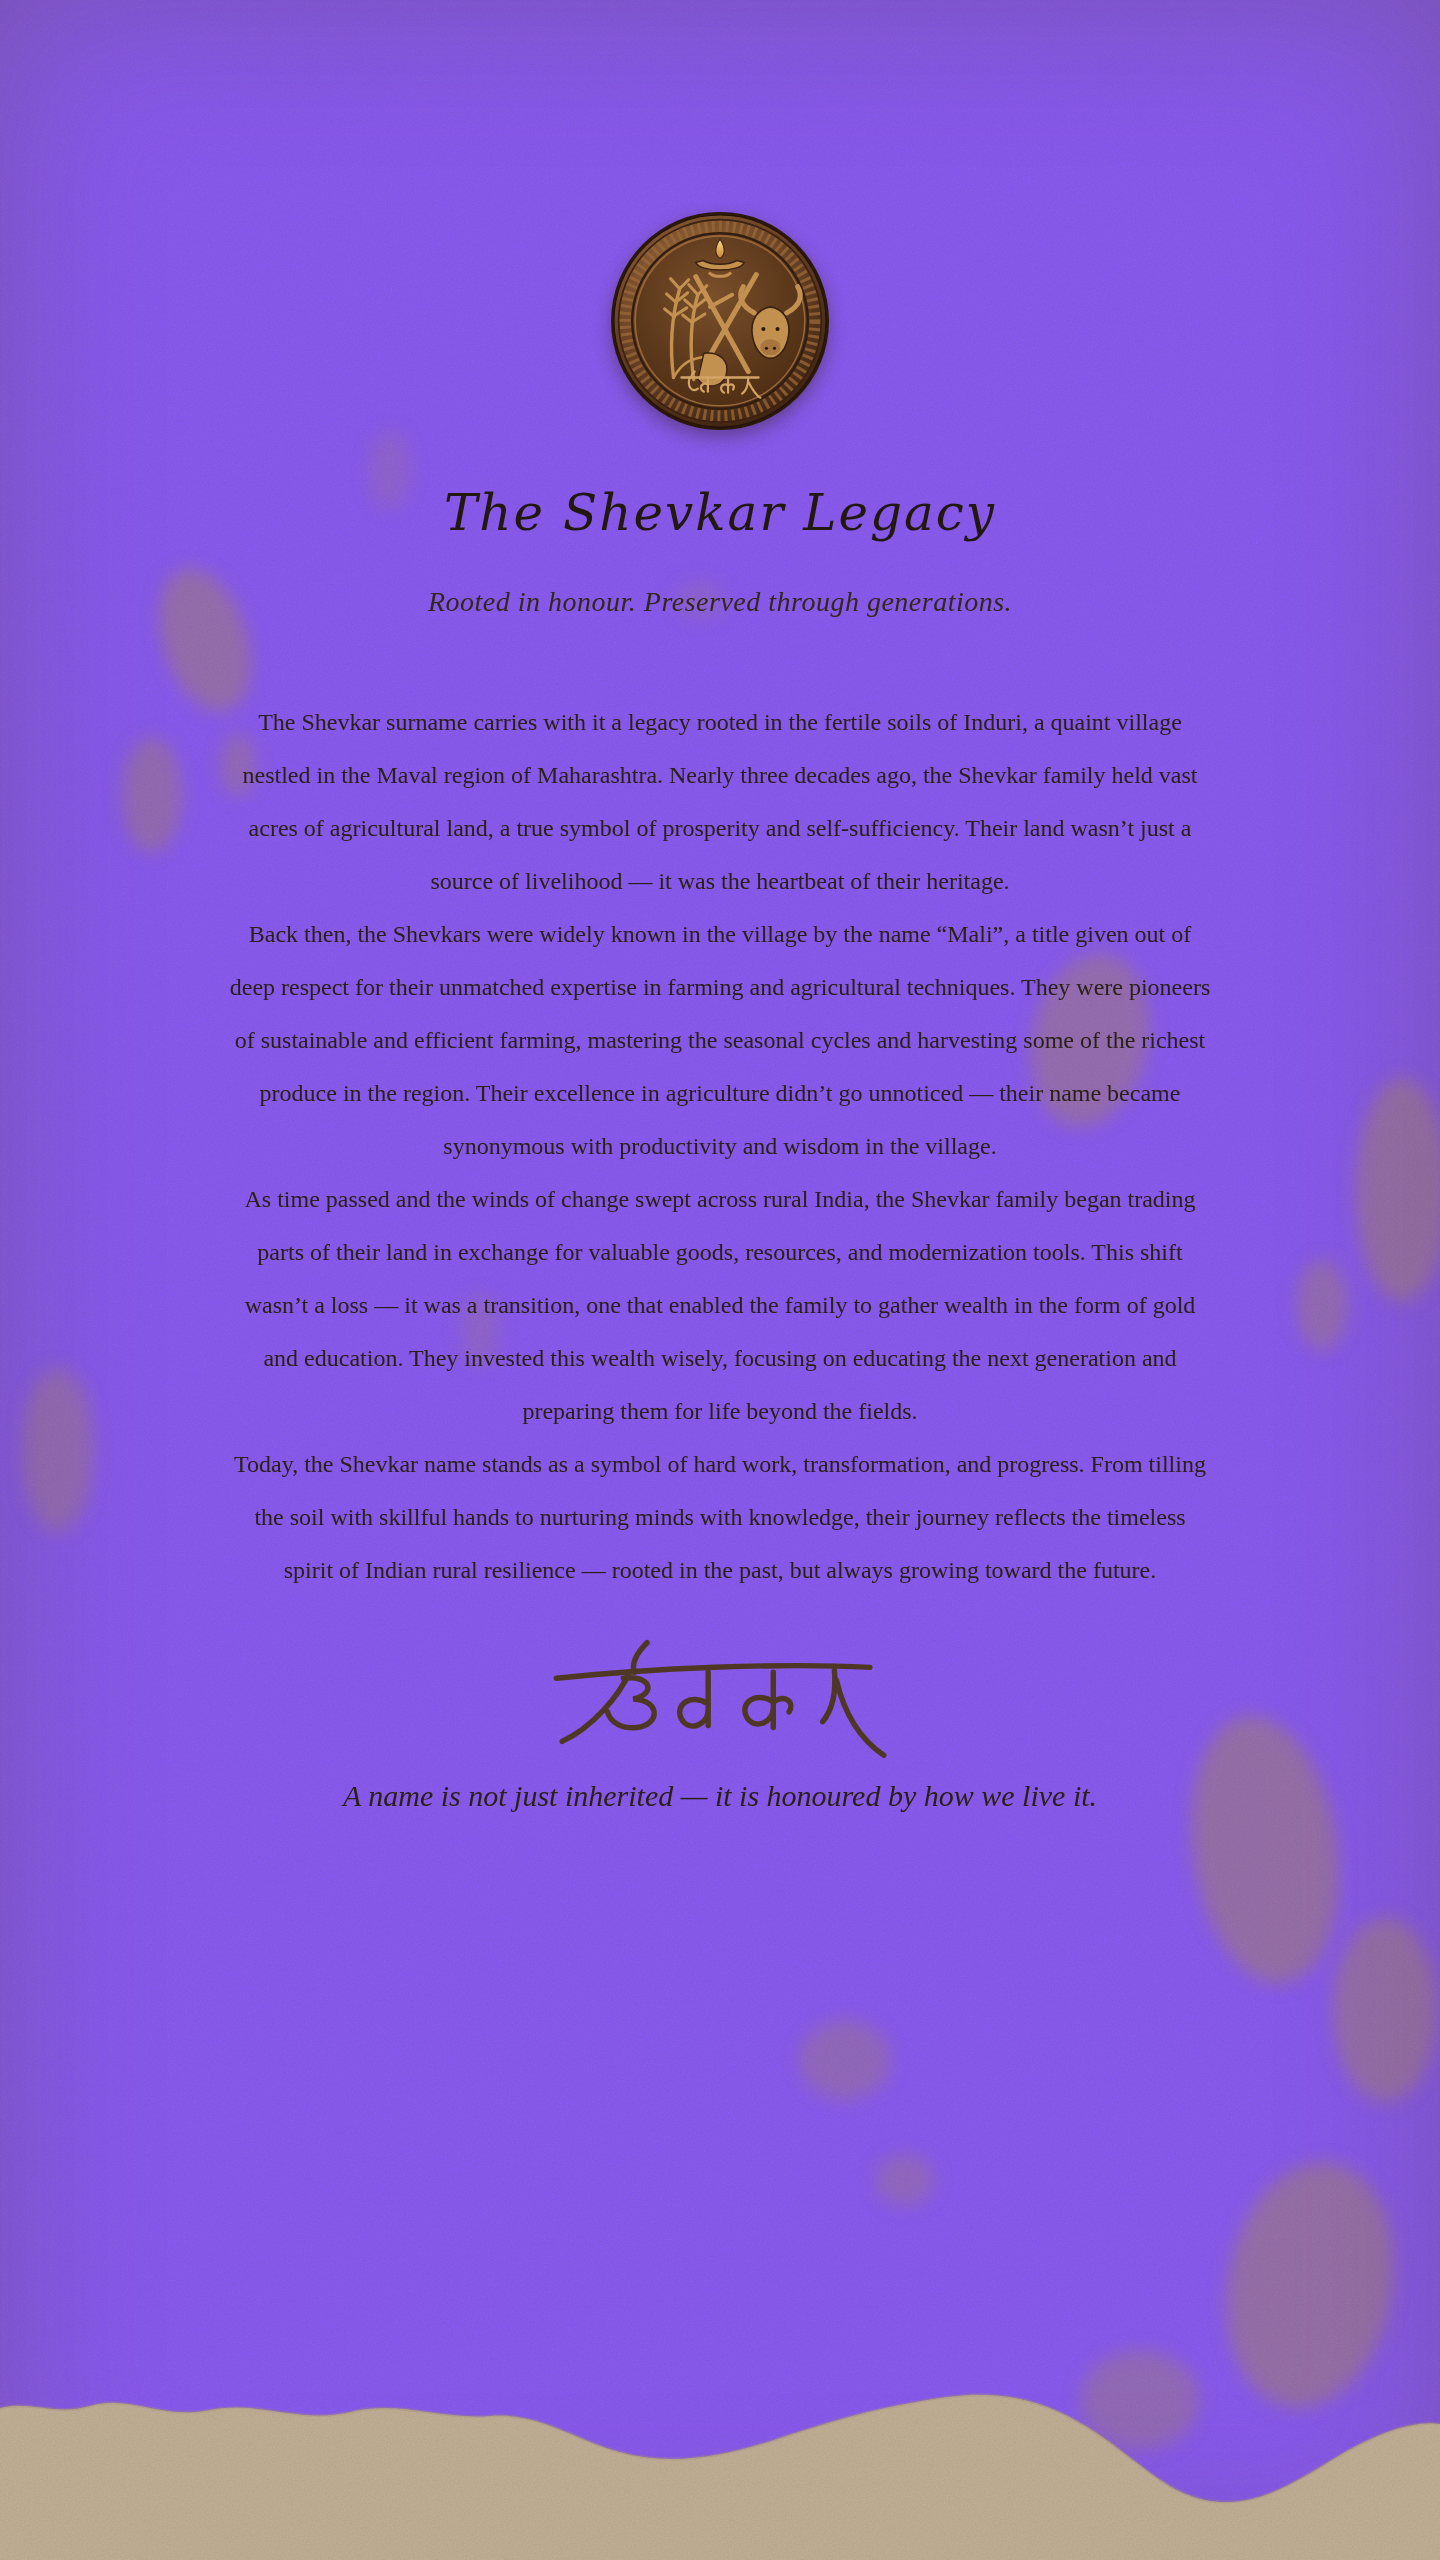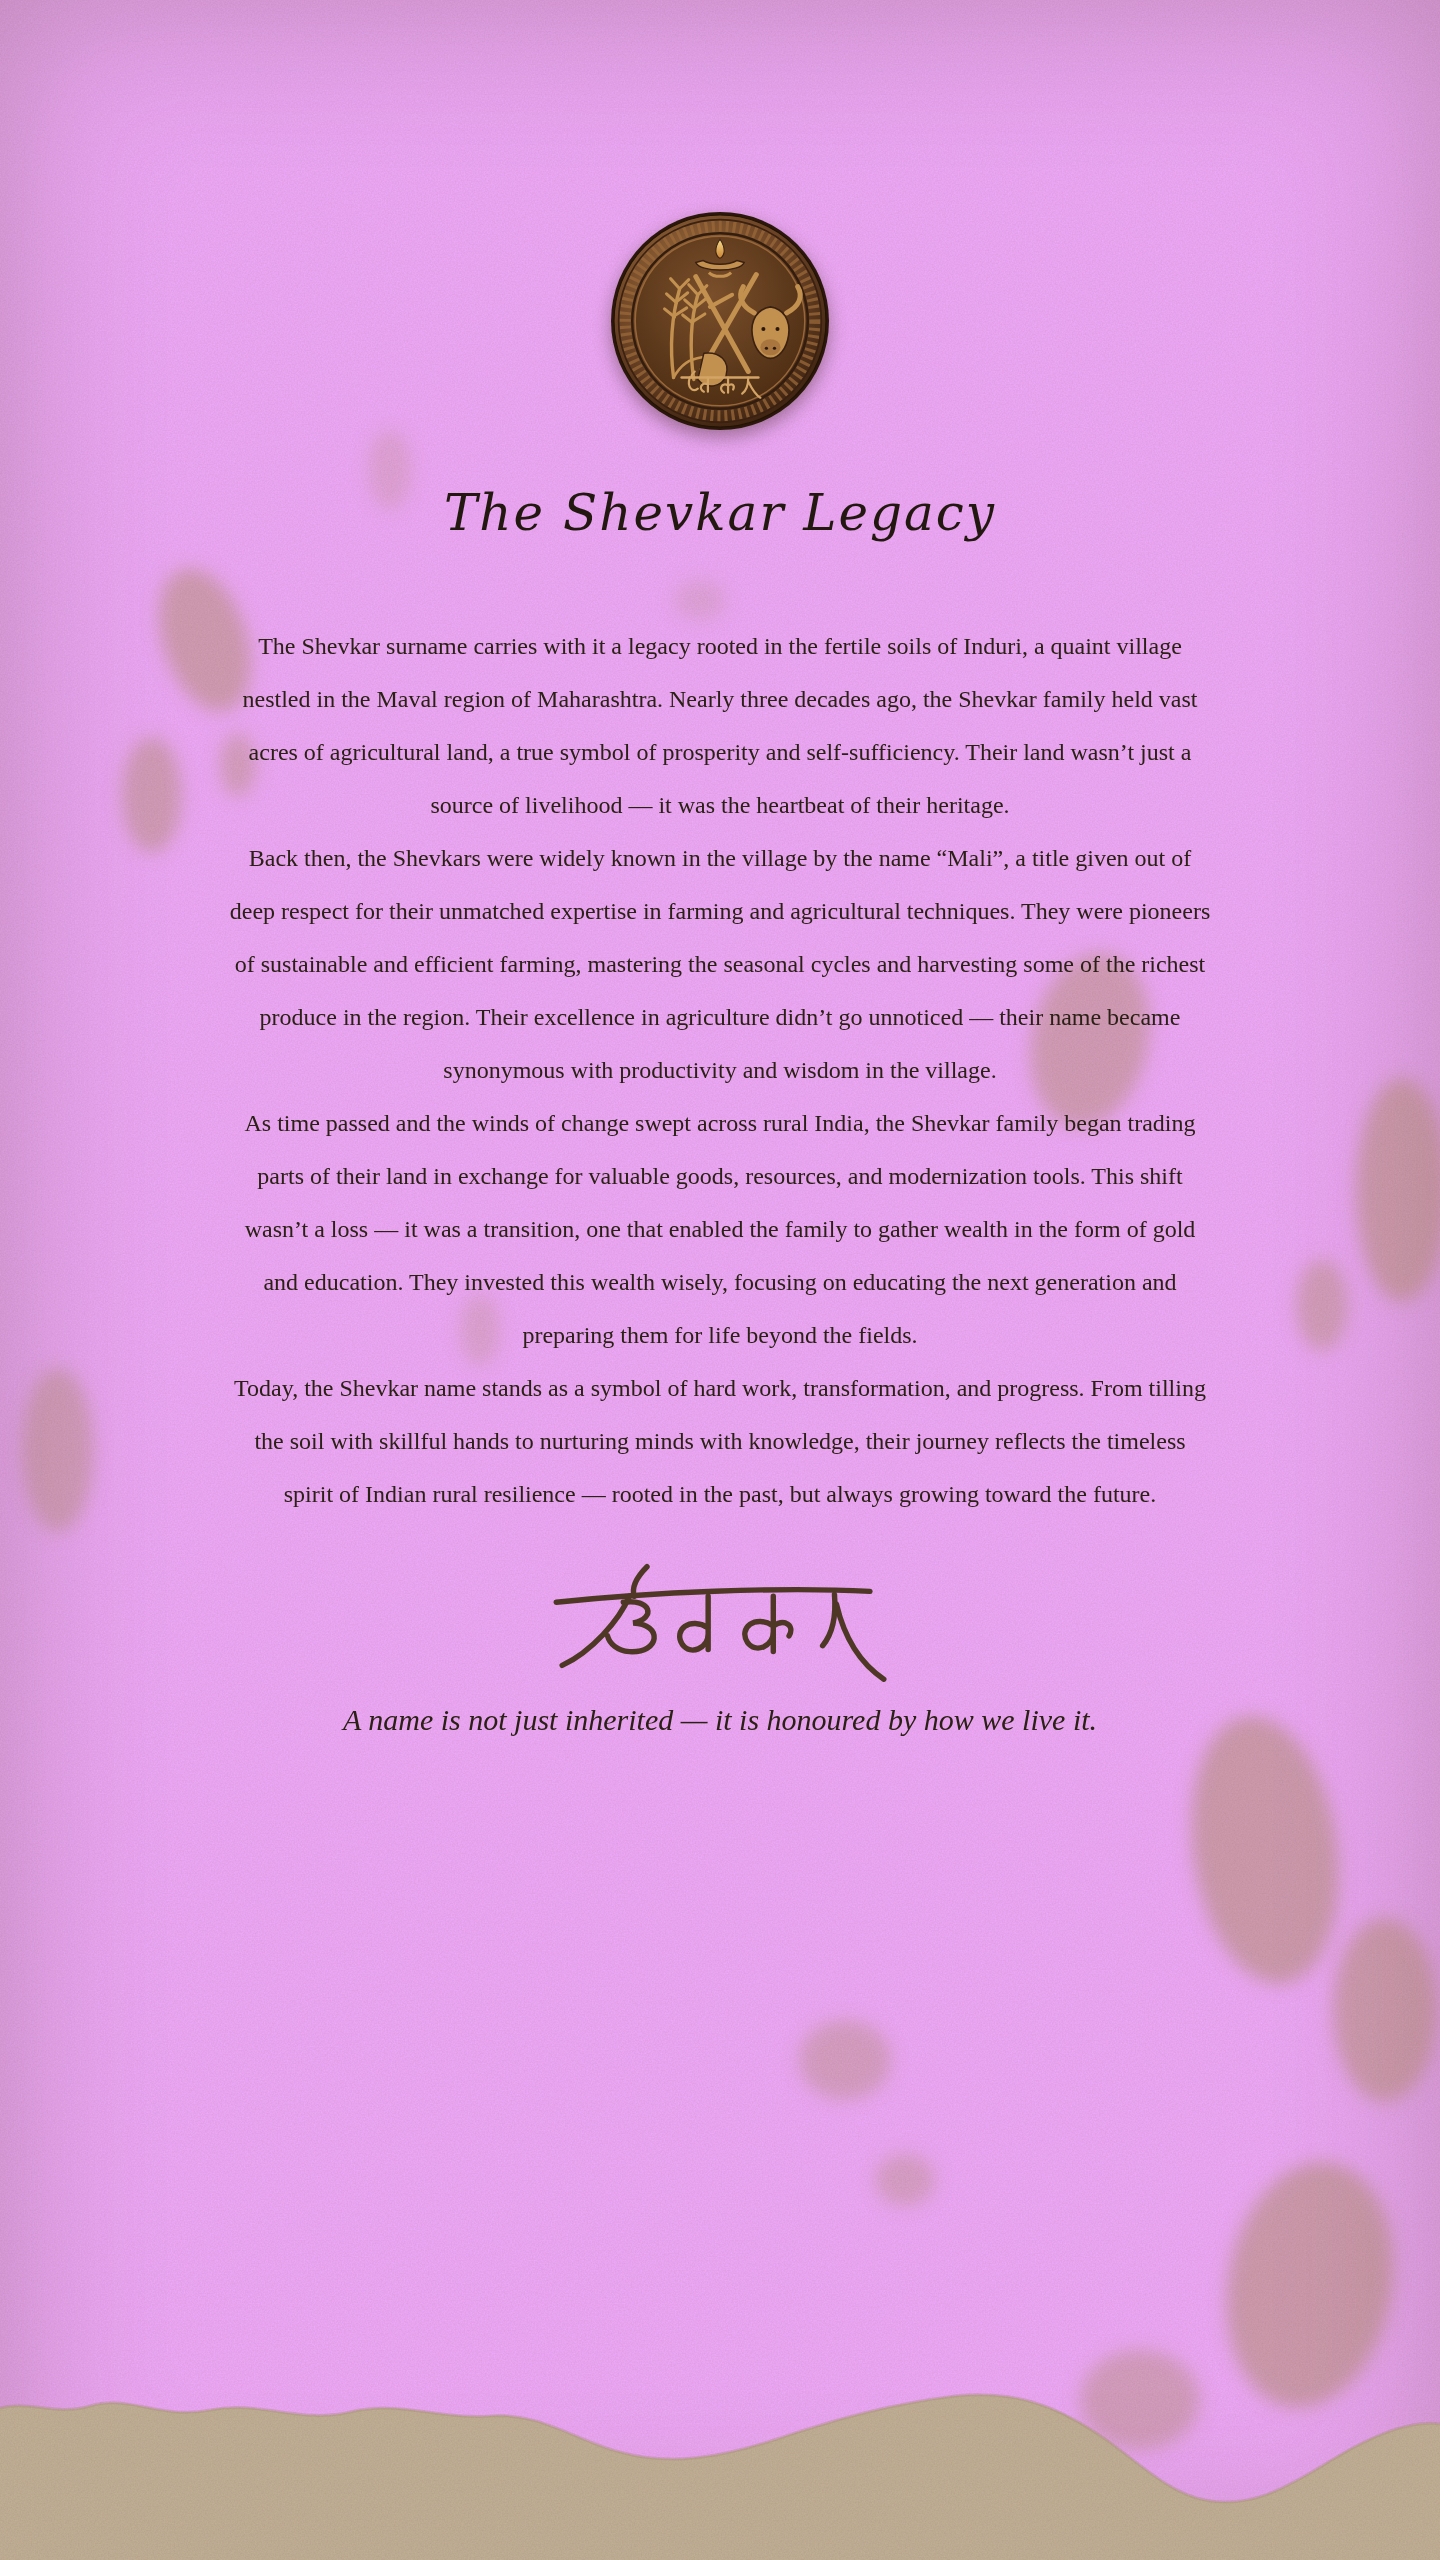--- a/index.html
+++ b/index.html
@@ -1,19 +1,19 @@
 <!DOCTYPE html>
 <html><head>
 <meta charset="utf-8">
 <style>
   html,body{margin:0;padding:0;}
   body{width:1440px;height:2560px;overflow:hidden;background:#cfc0a7;}
   .page{
     position:relative;width:1440px;height:2560px;
-    background:#f0abfc;
+    background:#8b5cf6;
     font-family:"Liberation Serif",serif;
     color:#2b2015;
     box-shadow:inset 0 0 160px rgba(92,72,44,.28);
   }
   .layer{position:absolute;inset:0;width:1440px;height:2560px;pointer-events:none;}
   .stains{z-index:1;}
   .torn{z-index:2;}
   .noise{z-index:3;opacity:.28;mix-blend-mode:multiply;}
   .content{
     position:absolute;inset:0;z-index:4;
@@ -177,20 +177,21 @@
         <path d="M-30,-10 C-33,0 -27,5 -22,1" stroke-width="2.2"></path>
         <path d="M-25,-16 C-28,-13 -29,-11 -28,-10" stroke-width="2"></path>
         <path d="M-12,-10 V4 M-12,-3 C-18,-6 -22,1 -16,4" stroke-width="2.2"></path>
         <path d="M8,-10 V5 M8,-2 C2,-6 -2,2 4,5 M8,-2 C12,-5 15,-2 13,2" stroke-width="2.2"></path>
         <path d="M28,-10 C28,-2 26,3 22,6 M28,-6 C32,2 36,8 40,10" stroke-width="2.2"></path>
       </g>
     </svg>
 
     <div class="doc-title">The Shevkar Legacy</div>
 
+    <div class="doc-subtitle">Rooted in honour. Preserved through generations.</div>
 
     <div class="body-text">
       <p>The Shevkar surname carries with it a legacy rooted in the fertile soils of Induri, a quaint village nestled in the Maval region of Maharashtra. Nearly three decades ago, the Shevkar family held vast acres of agricultural land, a true symbol of prosperity and self-sufficiency. Their land wasn’t just a source of livelihood — it was the heartbeat of their heritage.</p>
       <p>Back then, the Shevkars were widely known in the village by the name “Mali”, a title given out of deep respect for their unmatched expertise in farming and agricultural techniques. They were pioneers of sustainable and efficient farming, mastering the seasonal cycles and harvesting some of the richest produce in the region. Their excellence in agriculture didn’t go unnoticed — their name became synonymous with productivity and wisdom in the village.</p>
       <p>As time passed and the winds of change swept across rural India, the Shevkar family began trading parts of their land in exchange for valuable goods, resources, and modernization tools. This shift wasn’t a loss — it was a transition, one that enabled the family to gather wealth in the form of gold and education. They invested this wealth wisely, focusing on educating the next generation and preparing them for life beyond the fields.</p>
       <p>Today, the Shevkar name stands as a symbol of hard work, transformation, and progress. From tilling the soil with skillful hands to nurturing minds with knowledge, their journey reflects the timeless spirit of Indian rural resilience — rooted in the past, but always growing toward the future.</p>
     </div>
 
     <svg class="signature" viewBox="0 0 380 150" xmlns="http://www.w3.org/2000/svg">
       <g stroke="#4e3825" fill="none" stroke-linecap="round" stroke-width="5.5">

